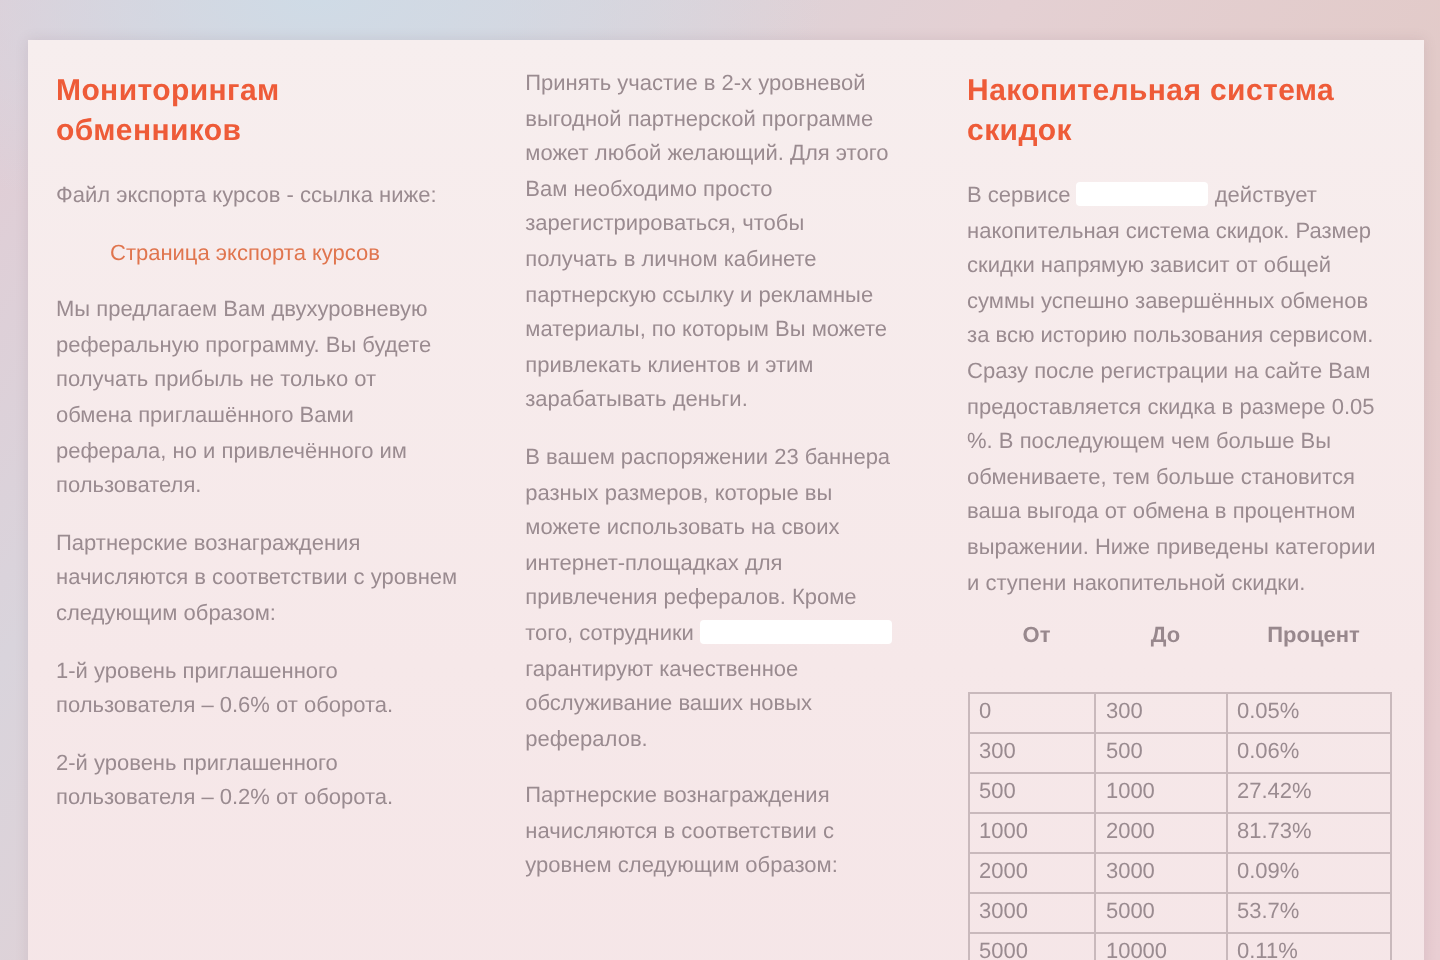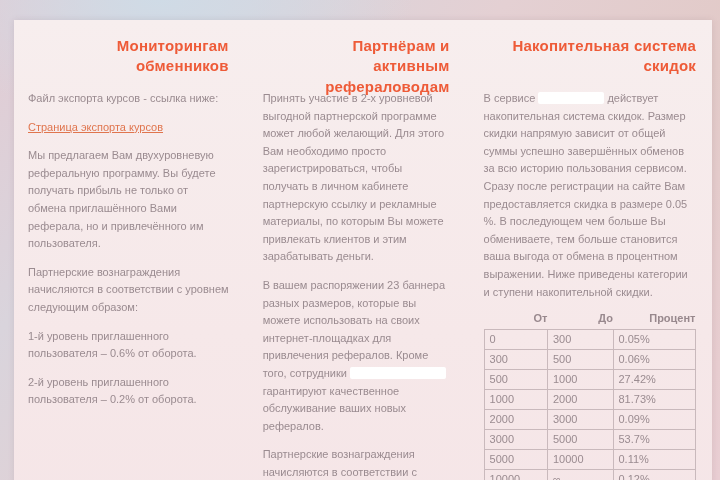--- a/index.html
+++ b/index.html
@@ -17,44 +17,44 @@
     padding: 14px 16px 0 14px;
     box-sizing: border-box;
     display: grid;
     grid-template-columns: 1.02fr 0.95fr 1.08fr;
     column-gap: 34px;
   }
   .col { min-width: 0; }
   h2.col-title {
     margin: 0; height: 56px; box-sizing: border-box; padding-top: 2px;
     font-size: 15px; line-height: 1.35; font-weight: bold;
-    color: #ee5b38; text-align: right; white-space: pre-line;
+    color: #ee5b38; text-align: left; white-space: pre-line;
     letter-spacing: 0.2px;
   }
   .col p {
     margin: 0 0 11px; font-size: 11px; line-height: 1.6; color: #9a8b90;
   }
   a.export-link {
-    color: #e0754e; text-decoration: underline; cursor: pointer;
+    color: #e0754e; cursor: pointer; margin-left: 27px;
   }
   .redacted {
     display: inline-block; background: #ffffff; height: 12px;
     vertical-align: -2px; border-radius: 2px;
   }
   .redacted.w-large { width: 96px; }
   .redacted.w-small { width: 66px; }
   table.discount-table {
     border-collapse: collapse; width: 100%; margin: 2px 0 6px;
     font-size: 11px; color: #9a8b90; table-layout: fixed;
   }
   table.discount-table col.c1 { width: 30%; }
   table.discount-table col.c2 { width: 31%; }
   table.discount-table col.c3 { width: 39%; }
   table.discount-table thead th {
-    text-align: right; font-weight: bold; padding: 0 0 5px 5px; color: #98888d;
+    text-align: center; font-weight: bold; padding: 0 0 22px 5px; color: #98888d;
   }
   table.discount-table tbody td {
     border: 1px solid #c9b9bc; padding: 2px 0 2px 5px; height: 15px; line-height: 15px;
   }
 </style>
 </head>
 <body>
 
 <div class="panel">
 
@@ -63,22 +63,20 @@
     <p>Файл экспорта курсов - ссылка ниже:</p>
     <p><a class="export-link">Страница экспорта курсов</a></p>
     <p>Мы предлагаем Вам двухуровневую реферальную программу. Вы будете получать прибыль не только от обмена приглашённого Вами реферала, но и привлечённого им пользователя.</p>
     <p>Партнерские вознаграждения начисляются в соответствии с уровнем следующим образом:</p>
     <p>1-й уровень приглашенного пользователя – 0.6% от оборота.</p>
     <p>2-й уровень приглашенного пользователя – 0.2% от оборота.</p>
 
   </div>
 
   <div class="col">
-    <h2 class="col-title">Партнёрам и
-активным рефераловодам</h2>
     <p>Принять участие в 2-х уровневой выгодной партнерской программе может любой желающий. Для этого Вам необходимо просто зарегистрироваться, чтобы получать в личном кабинете партнерскую ссылку и рекламные материалы, по которым Вы можете привлекать клиентов и этим зарабатывать деньги.</p>
     <p><span>В вашем распоряжении 23 баннера разных размеров, которые вы можете использовать на своих интернет-площадках для привлечения рефералов. Кроме того, сотрудники </span><span class="redacted w-large"></span><span> гарантируют качественное обслуживание ваших новых рефералов.</span></p>
     <p>Партнерские вознаграждения начисляются в соответствии с уровнем следующим образом:</p>
 
   </div>
 
   <div class="col">
     <h2 class="col-title">Накопительная система скидок</h2>
     <p><span>В сервисе </span><span class="redacted w-small"></span><span> действует накопительная система скидок. Размер скидки напрямую зависит от общей суммы успешно завершённых обменов за всю историю пользования сервисом. Сразу после регистрации на сайте Вам предоставляется скидка в размере 0.05 %. В последующем чем больше Вы обмениваете, тем больше становится ваша выгода от обмена в процентном выражении. Ниже приведены категории и ступени накопительной скидки.</span></p>
 

